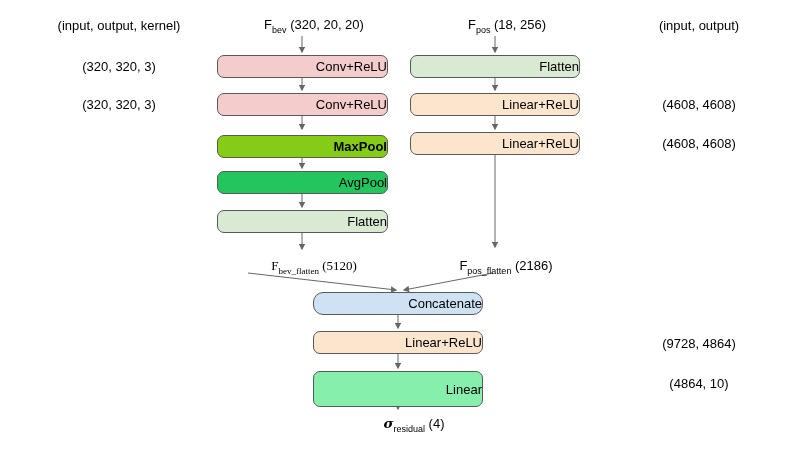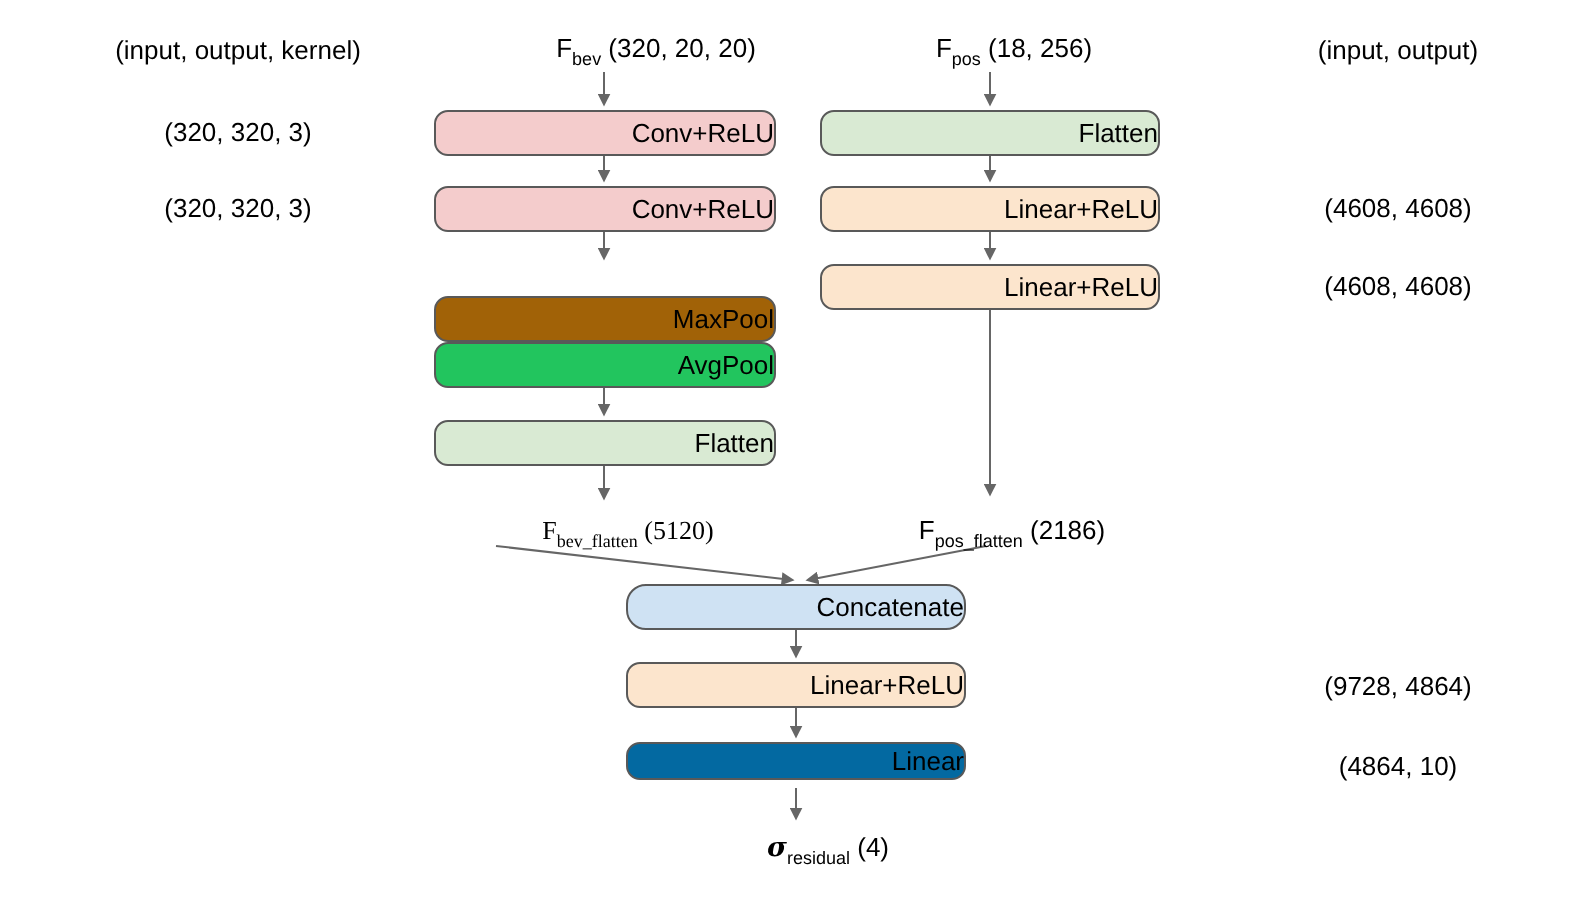--- a/index.html
+++ b/index.html
@@ -77,21 +77,21 @@
         <line x1="398" y1="394" x2="398" y2="409" stroke="#666666" stroke-width="1" marker-end="url(#ah)"></line>
       </g>
   </svg>
   <div id="box-layer">
       <div class="box" style="left: 217px; top: 55px; width: 171px; height: 23px; background: rgb(244, 204, 204); border-color: rgb(89, 89, 89);">
         <span>Conv+ReLU</span>
       </div>
       <div class="box" style="left: 217px; top: 93px; width: 171px; height: 23px; background: rgb(244, 204, 204); border-color: rgb(89, 89, 89);">
         <span>Conv+ReLU</span>
       </div>
-      <div class="box" style="left: 217px; top: 148px; width: 171px; height: 23px; background: #a16207; border-color: rgb(89, 89, 89);">
+      <div class="box" style="left: 217px; top: 135px; width: 171px; height: 23px; background: #84cc16; border-color: rgb(89, 89, 89); font-weight: bold;">
         <span>MaxPool</span>
       </div>
       <div class="box" style="left: 217px; top: 171px; width: 171px; height: 23px; background: #22c55e; border-color: rgb(89, 89, 89);">
         <span>AvgPool</span>
       </div>
       <div class="box" style="left: 217px; top: 210px; width: 171px; height: 23px; background: rgb(217, 234, 211); border-color: rgb(89, 89, 89);">
         <span>Flatten</span>
       </div>
       <div class="box" style="left: 410px; top: 55px; width: 170px; height: 23px; background: rgb(217, 234, 211); border-color: rgb(89, 89, 89);">
         <span>Flatten</span>
@@ -101,29 +101,29 @@
       </div>
       <div class="box" style="left: 410px; top: 132px; width: 170px; height: 23px; background: rgb(252, 229, 205); border-color: rgb(89, 89, 89);">
         <span>Linear+ReLU</span>
       </div>
       <div class="box" style="left: 313px; top: 292px; width: 170px; height: 23px; background: rgb(207, 226, 243); border-color: rgb(89, 89, 89); border-radius: 10px;">
         <span>Concatenate</span>
       </div>
       <div class="box" style="left: 313px; top: 331px; width: 170px; height: 23px; background: rgb(252, 229, 205); border-color: rgb(89, 89, 89);">
         <span>Linear+ReLU</span>
       </div>
-      <div class="box" style="left: 313px; top: 371px; width: 170px; height: 19px; background: #0369a1; border-color: rgb(89, 89, 89);">
+      <div class="box" style="left: 313px; top: 371px; width: 170px; height: 36px; background: #86efac; border-color: rgb(89, 89, 89);">
         <span>Linear</span>
       </div>
     </div>
   <div id="label-layer">
       <div class="lbl" style="left: 107px; top: 25px;"><span>(input, output, kernel)</span></div>
       <div class="lbl" style="left: 107px; top: 66px;"><span>(320, 320, 3)</span></div>
       <div class="lbl" style="left: 107px; top: 104px;"><span>(320, 320, 3)</span></div>
-      <div class="lbl" style="left: 316px; top: 24px; text-align: center;"><span>F</span><span class="sub">bev</span><span> (320, 20, 20)</span></div>
+      <div class="lbl" style="left: 302px; top: 24px; text-align: center;"><span>F</span><span class="sub">bev</span><span> (320, 20, 20)</span></div>
       <div class="lbl" style="left: 495px; top: 24px;"><span>F</span><span class="sub">pos</span><span> (18, 256)</span></div>
       <div class="lbl" style="left: 687px; top: 25px;"><span>(input, output)</span></div>
       <div class="lbl" style="left: 687px; top: 104px;"><span>(4608, 4608)</span></div>
       <div class="lbl" style="left: 687px; top: 143px;"><span>(4608, 4608)</span></div>
       <div class="lbl" style="left: 302px; top: 265px; font-family: Liberation Serif, serif;"><span>F</span><span class="sub">bev_flatten</span><span> (5120)</span></div>
       <div class="lbl" style="left: 494px; top: 265px;"><span>F</span><span class="sub">pos_flatten</span><span> (2186)</span></div>
       <div class="lbl" style="left: 687px; top: 343px;"><span>(9728, 4864)</span></div>
       <div class="lbl" style="left: 687px; top: 383px;"><span>(4864, 10)</span></div>
       <div class="lbl" style="left: 402px; top: 424px;"><span class="sigma">σ</span><span class="sub">residual</span><span> (4)</span></div>
     </div>

